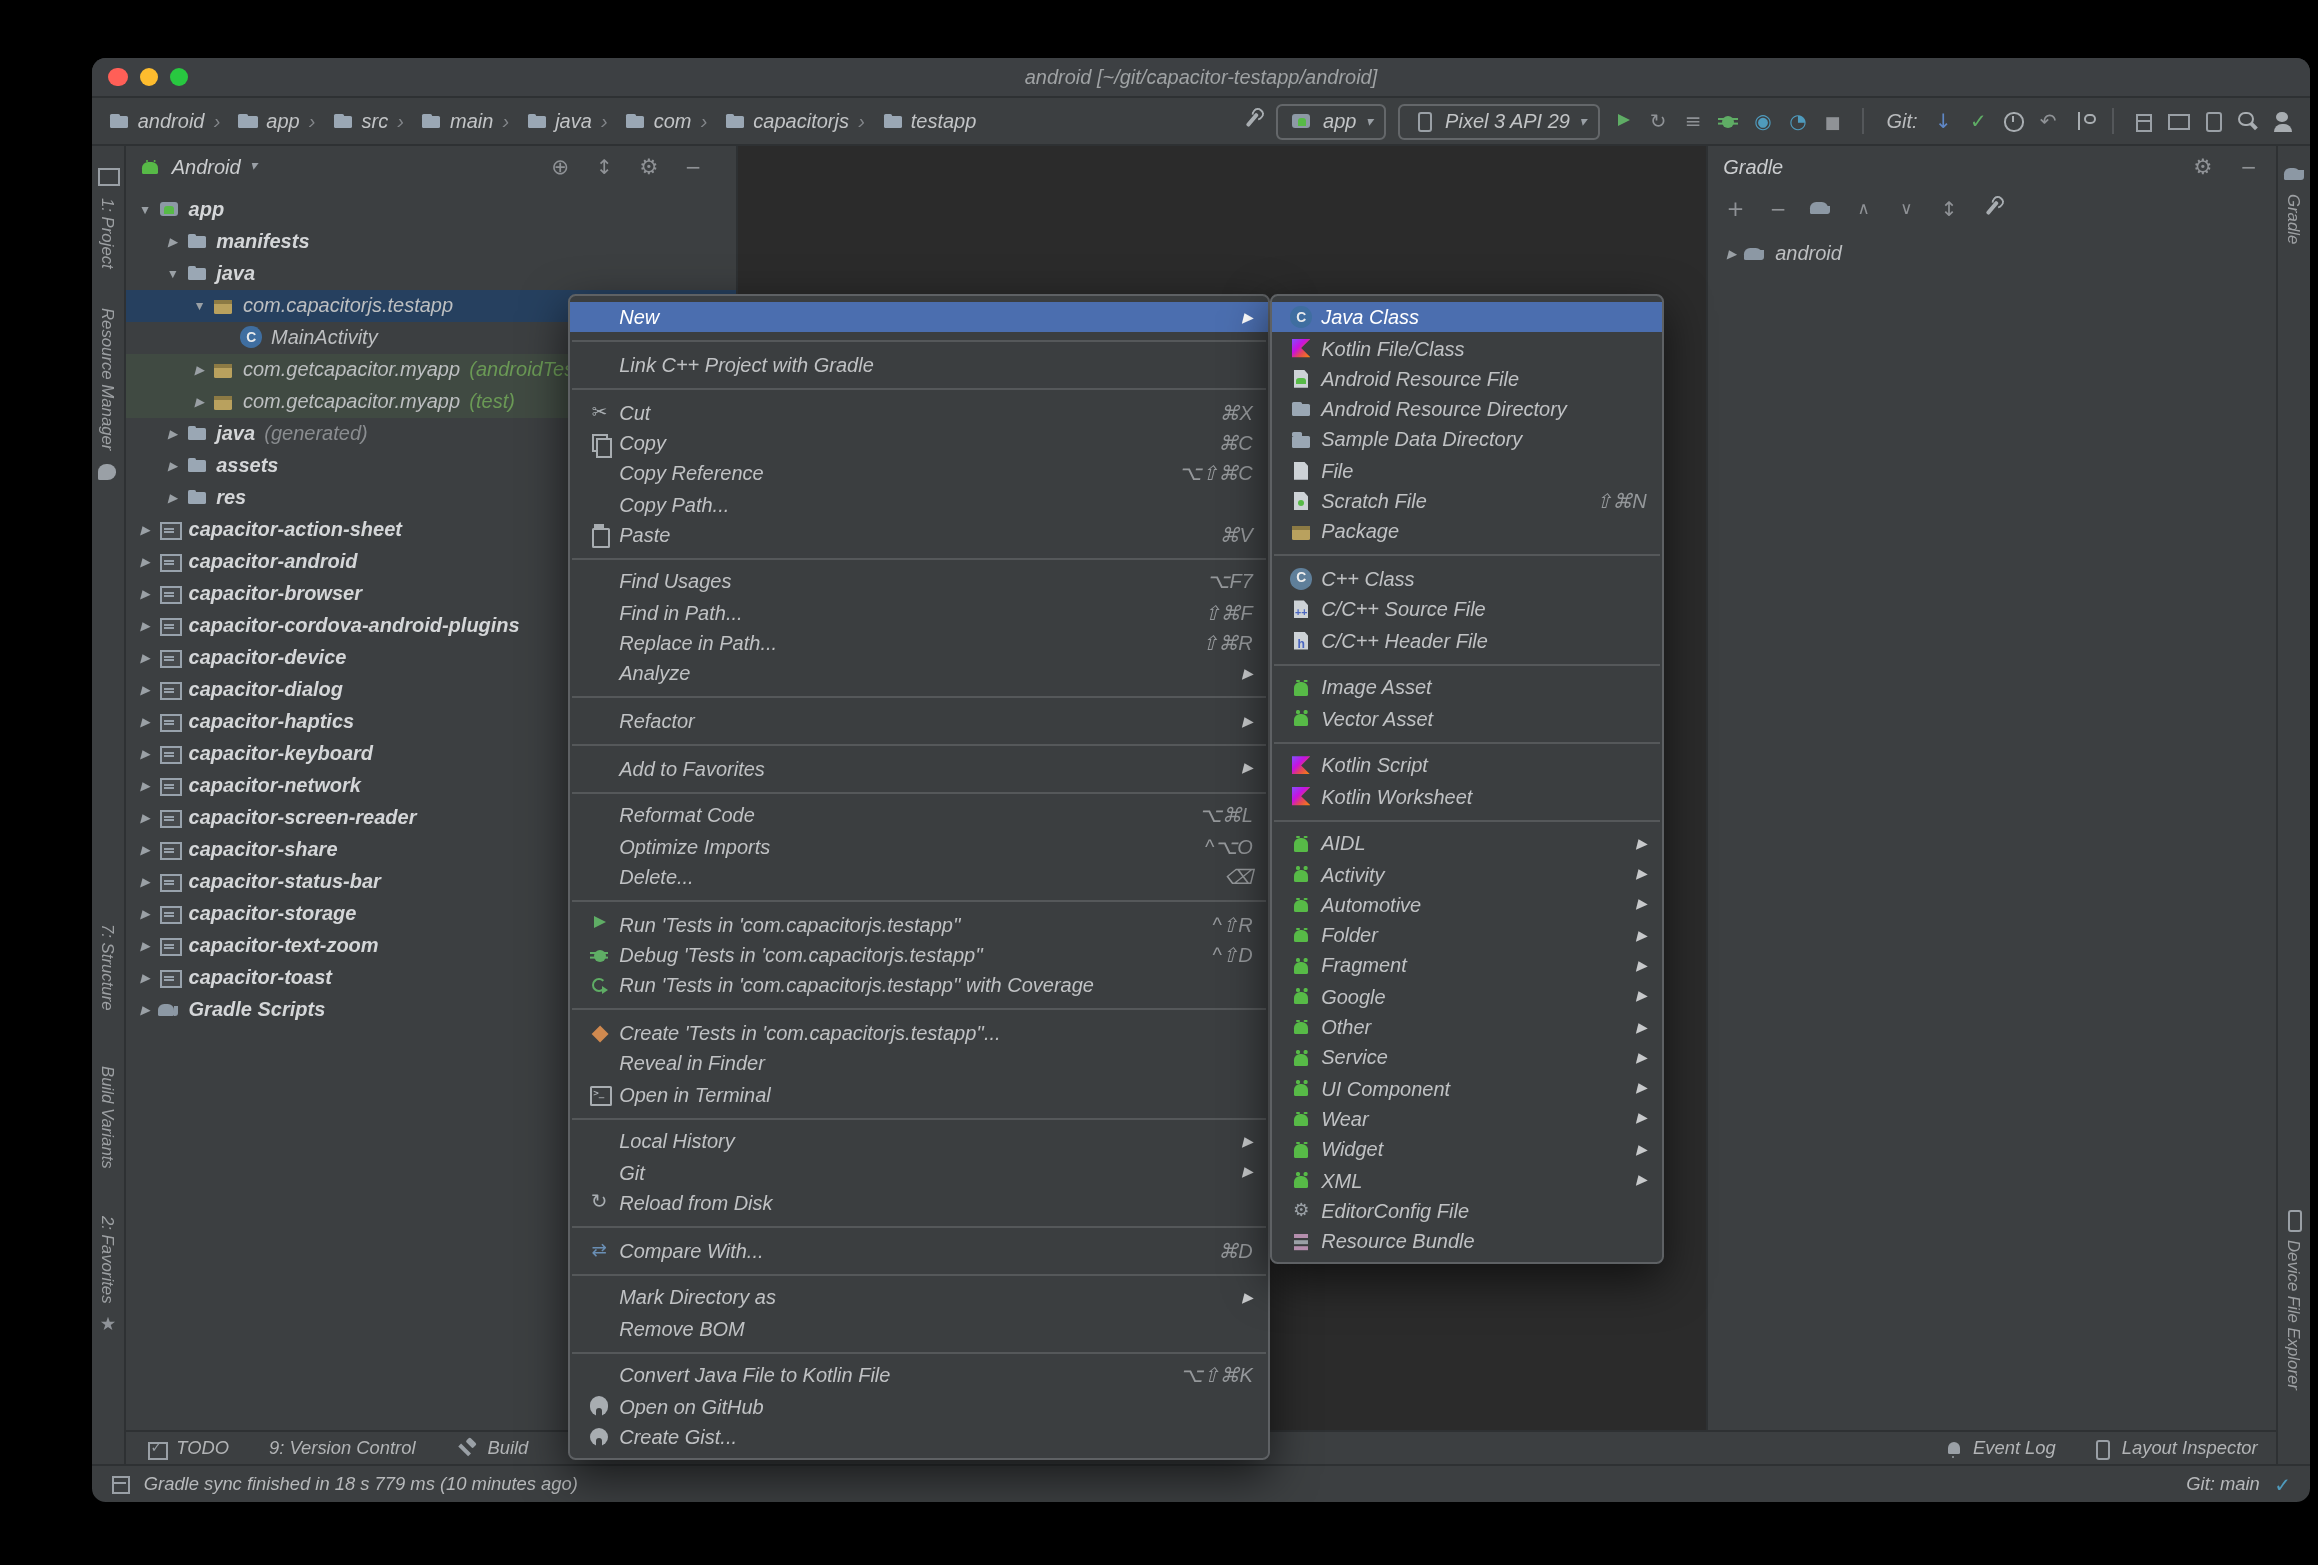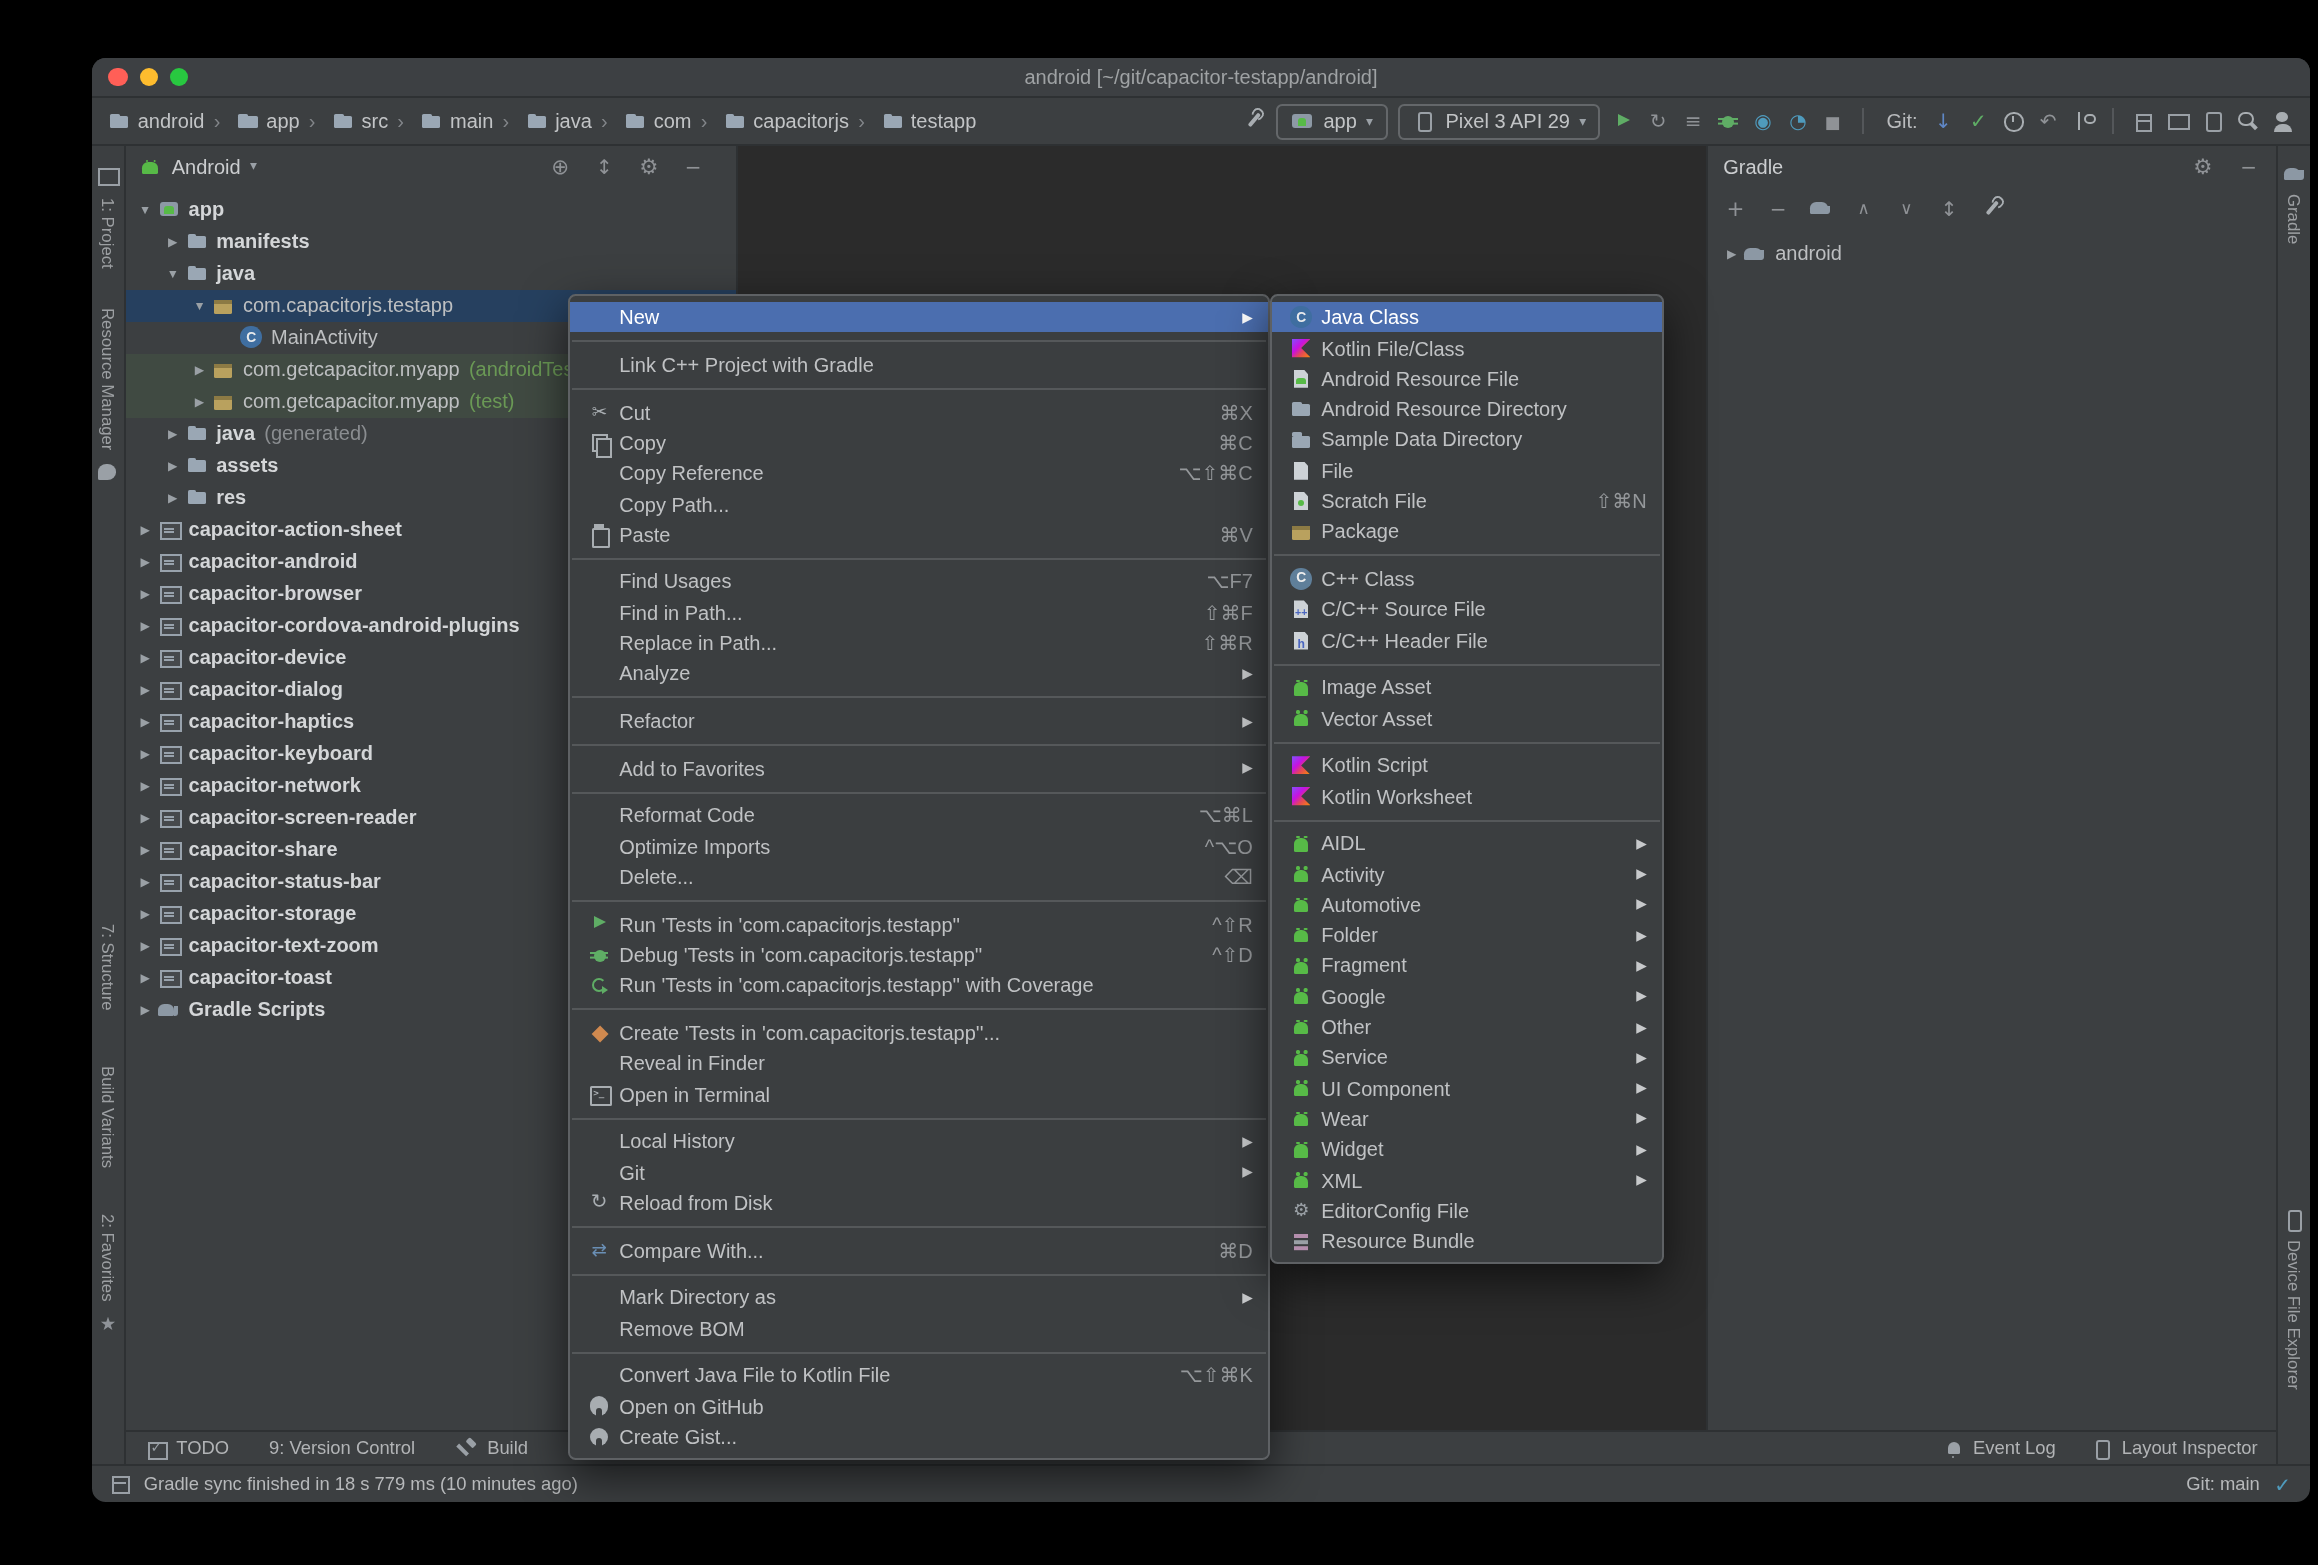--- a/index.html
+++ b/index.html
@@ -1,17 +1,17 @@
 <!DOCTYPE html>
 <html style="--menu-selection: #4b6eaf; --tree-selection: #26405f; --window-bg: #3c3f41; --editor-bg: #2b2b2b; --popup-bg: #3b3e40; --accent-green: #5fad65; --android-green: #57ba47; --test-source-green: #6a9955; --traffic-close: #ff5f57; --traffic-minimize: #febc2e; --traffic-zoom: #28c840;font-size:12.2px"><head>
 <meta charset="utf-8">
 <style>
   html,body{margin:0;padding:0;background:#000;}
   body{width:2319px;height:1566px;overflow:hidden;font-family:"Liberation Sans",sans-serif;}
-  .stage{position:relative;width:2319px;height:1549px;background:#000;overflow:hidden;}
+  .stage{position:relative;width:2319px;height:1549px;background:#000;overflow:hidden;font-style:italic;}
   .scale{position:absolute;left:0;top:0;width:1159px;height:783px;transform:scale(2);transform-origin:0 0;}
 
   
   .window{position:absolute;left:46px;top:29px;width:1109px;height:722px;background:var(--window-bg,#3c3f41);
     border-radius:6.9px;overflow:hidden;display:flex;flex-direction:column;color:#bdbfc1;font-size:10px;
     box-shadow:0 18.3px 53px rgba(0,0,0,.8);cursor:default;}
   .titlebar{height:19px;flex:none;background:#3d4043;border-bottom:0.8px solid #2e3133;display:flex;align-items:center;justify-content:center;position:relative;}
   .lights{position:absolute;left:8.4px;top:0;bottom:0;display:flex;align-items:center;gap:6.1px;}
   .light{width:9.2px;height:9.2px;border-radius:50%;}
   .light.red{background:var(--traffic-close,#ff5f57);}

